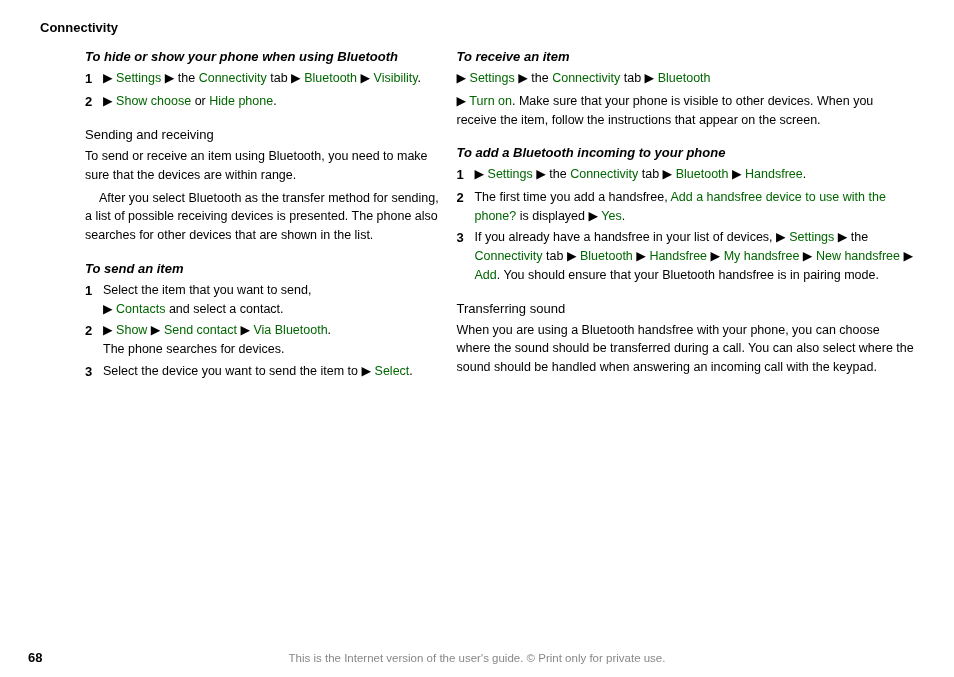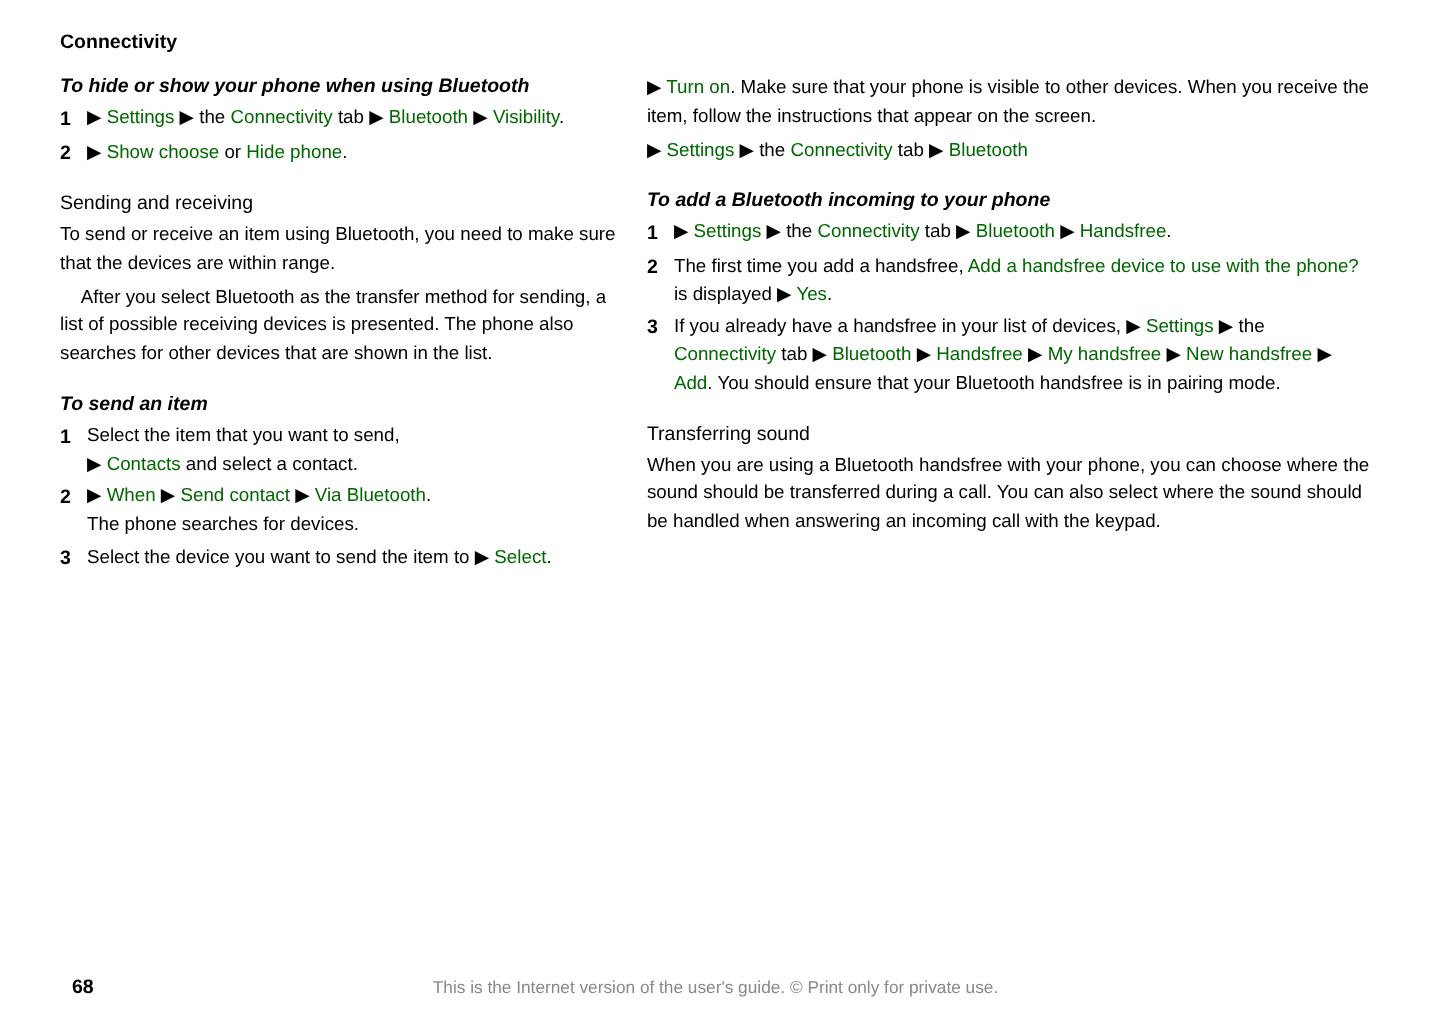--- a/index.html
+++ b/index.html
@@ -24,20 +24,21 @@
     }
     .page-header {
       font-size: 13px;
       font-weight: bold;
       margin-bottom: 14px;
       color: #000;
     }
     .content-area {
       display: flex;
       gap: 12px;
+      margin-left: 45px;
     }
     .left-column {
       width: 44%;
     }
     .right-column {
       width: 56%;
     }
     .section {
       margin-bottom: 16px;
     }
@@ -88,21 +89,21 @@
     .page-footer {
       position: absolute;
       bottom: 12px;
       left: 0;
       right: 0;
       text-align: center;
     }
     .page-number {
       position: absolute;
       bottom: 12px;
-      left: 48px;
+      left: 28px;
       font-size: 13px;
       font-weight: bold;
     }
     .footer-text {
       font-size: 11.5px;
       color: #888;
     }
   </style>
 </head>
 <body>
@@ -146,40 +147,41 @@
         <ol class="numbered-list">
           <li>
             <span class="list-num">1</span>
             <span class="list-content">
               Select the item that you want to send,<br>▶ <span class="highlight">Contacts</span> and select a contact.
             </span>
           </li>
           <li>
             <span class="list-num">2</span>
             <span class="list-content">
-              ▶ <span class="highlight">When</span> ▶ <span class="highlight">Send contact</span> ▶ <span class="highlight">Via Bluetooth</span>.<br>The phone searches for devices.
+              ▶ <span class="highlight">Show</span> ▶ <span class="highlight">Send contact</span> ▶ <span class="highlight">Via Bluetooth</span>.<br>The phone searches for devices.
             </span>
           </li>
           <li>
             <span class="list-num">3</span>
             <span class="list-content">
               Select the device you want to send the item to ▶ <span class="highlight">Select</span>.
             </span>
           </li>
         </ol>
       </div>
 
     </div>
 
     <div class="right-column">
 
       <div class="section">
+        <div class="section-title-italic">To receive an item</div>
         <div class="body-text">
+          <p>▶ <span class="highlight">Settings</span> ▶ the <span class="highlight">Connectivity</span> tab ▶ <span class="highlight">Bluetooth</span></p>
           <p>▶ <span class="highlight">Turn on</span>. Make sure that your phone is visible to other devices. When you receive the item, follow the instructions that appear on the screen.</p>
-          <p>▶ <span class="highlight">Settings</span> ▶ the <span class="highlight">Connectivity</span> tab ▶ <span class="highlight">Bluetooth</span></p>
         </div>
       </div>
 
       <div class="section">
         <div class="section-title-italic">To add a Bluetooth incoming to your phone</div>
         <ol class="numbered-list">
           <li>
             <span class="list-num">1</span>
             <span class="list-content">
               ▶ <span class="highlight">Settings</span> ▶ the <span class="highlight">Connectivity</span> tab ▶ <span class="highlight">Bluetooth</span> ▶ <span class="highlight">Handsfree</span>.

